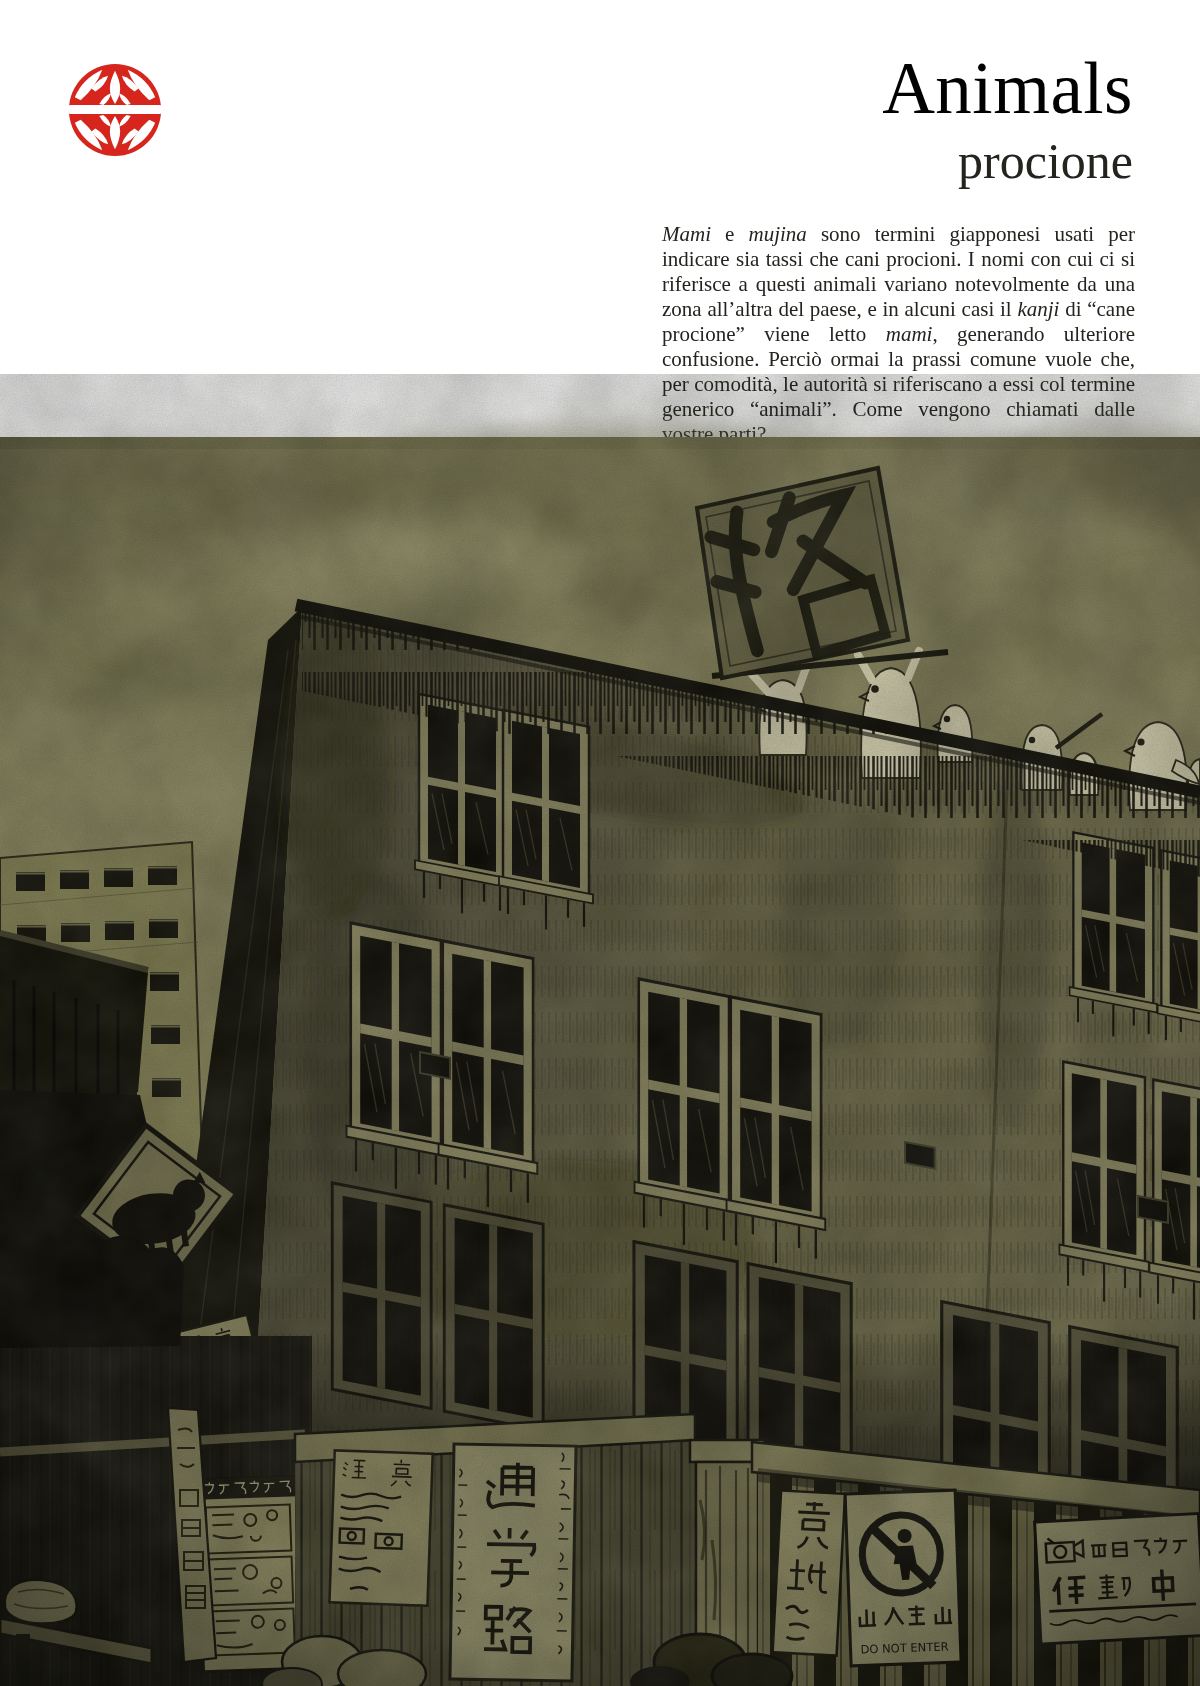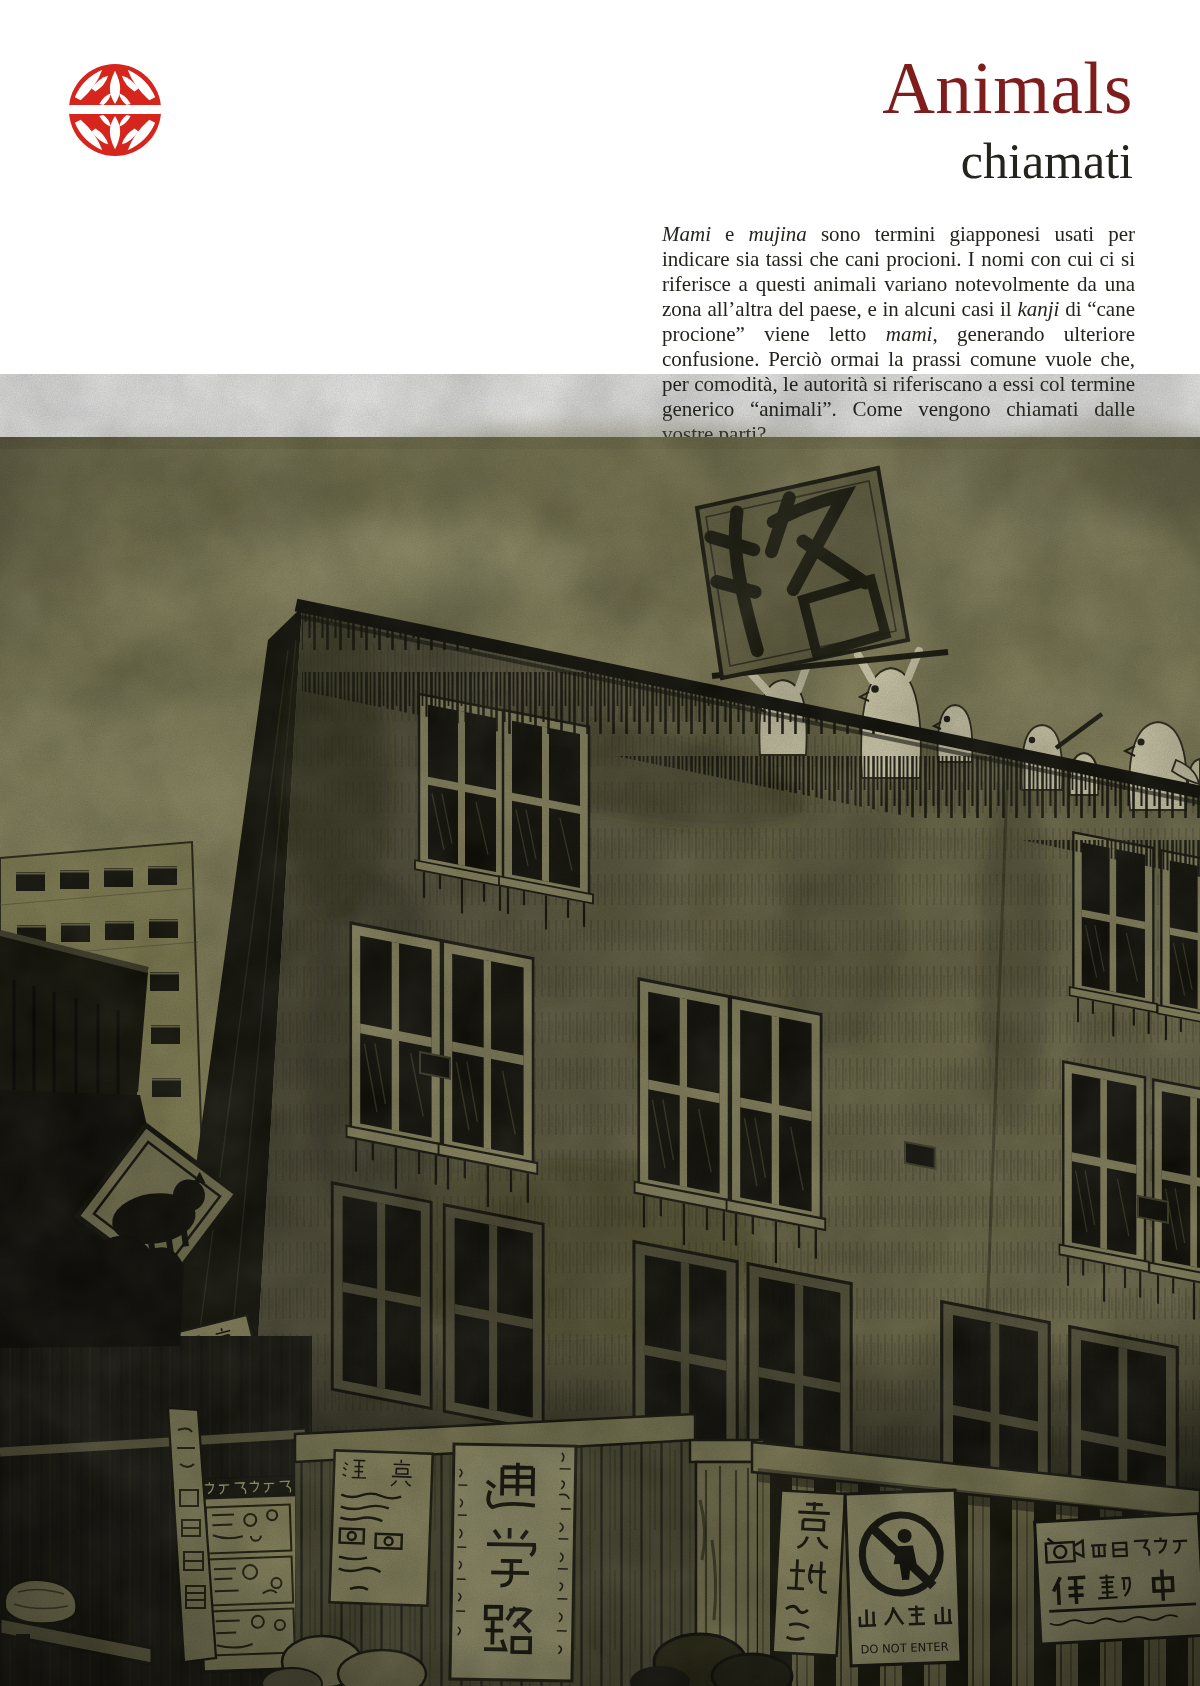--- a/index.html
+++ b/index.html
@@ -1,21 +1,21 @@
 <!DOCTYPE html>
 <html><head>
 <meta charset="utf-8">
 <style>
   html,body{margin:0;padding:0;}
   .page{position:relative;width:1200px;height:1686px;background:#ffffff;overflow:hidden;
         font-family:"Liberation Serif",serif;color:#1c1b16;}
   .logo{position:absolute;left:66px;top:60px;width:98px;height:100px;}
   .masthead{position:absolute;top:0;right:67px;width:560px;text-align:right;}
   .title{margin:0;position:absolute;top:52px;right:0;font-size:73px;line-height:1;
-         font-weight:400;letter-spacing:.5px;color:#7f1d1d;white-space:nowrap;}
+         font-weight:400;letter-spacing:.5px;color:#000000;white-space:nowrap;}
   .author{margin:0;position:absolute;top:136px;right:0;font-size:50px;line-height:1;
           font-weight:400;color:#24231e;white-space:nowrap;}
   .intro{position:absolute;left:662px;top:201px;width:473px;font-size:21px;line-height:25px;
          text-align:justify;color:#24231e;}
   .intro .it{font-style:italic;margin-top:20px;}
   .art{position:absolute;left:0;top:0;width:1200px;height:1686px;display:block;}
 </style>
 </head>
 <body>
 
@@ -33,21 +33,21 @@
         <path d="M34,44 q5,-9 12,-11 q-2,8 -8,12 z"></path>
       </g>
       <use href="#lq" transform="translate(100,0) scale(-1,1)"></use>
       <use href="#lq" transform="translate(0,100) scale(1,-1)"></use>
       <use href="#lq" transform="translate(100,100) scale(-1,-1)"></use>
     </g>
   </svg>
 
   <div class="masthead">
     <h1 class="title">Animals</h1>
-    <h2 class="author">chiamati</h2>
+    <h2 class="author">procione</h2>
   </div>
 
   <p class="intro"><span class="it">Mami</span><span> e </span><span class="it">mujina</span><span> sono termini giapponesi usati per indicare sia tassi che cani procioni. I nomi con cui ci si riferisce a questi animali variano notevolmente da una zona all’altra del paese, e in alcuni casi il </span><span class="it">kanji</span><span> di “cane procione” viene letto </span><span class="it">mami</span><span>, generando ulteriore confusione. Perciò ormai la prassi comune vuole che, per comodità, le autorità si riferiscano a essi col termine generico “animali”. Come vengono chiamati dalle vostre parti?</span></p>
 
   <svg class="art" viewBox="0 0 1200 1686" aria-hidden="true">
     <defs>
       <linearGradient id="gSky" x1="0" y1="0" x2="0" y2="1">
         <stop offset="0" stop-color="#83805a"></stop>
           <stop offset=".35" stop-color="#918e64"></stop>
         <stop offset=".7" stop-color="#868358"></stop>

